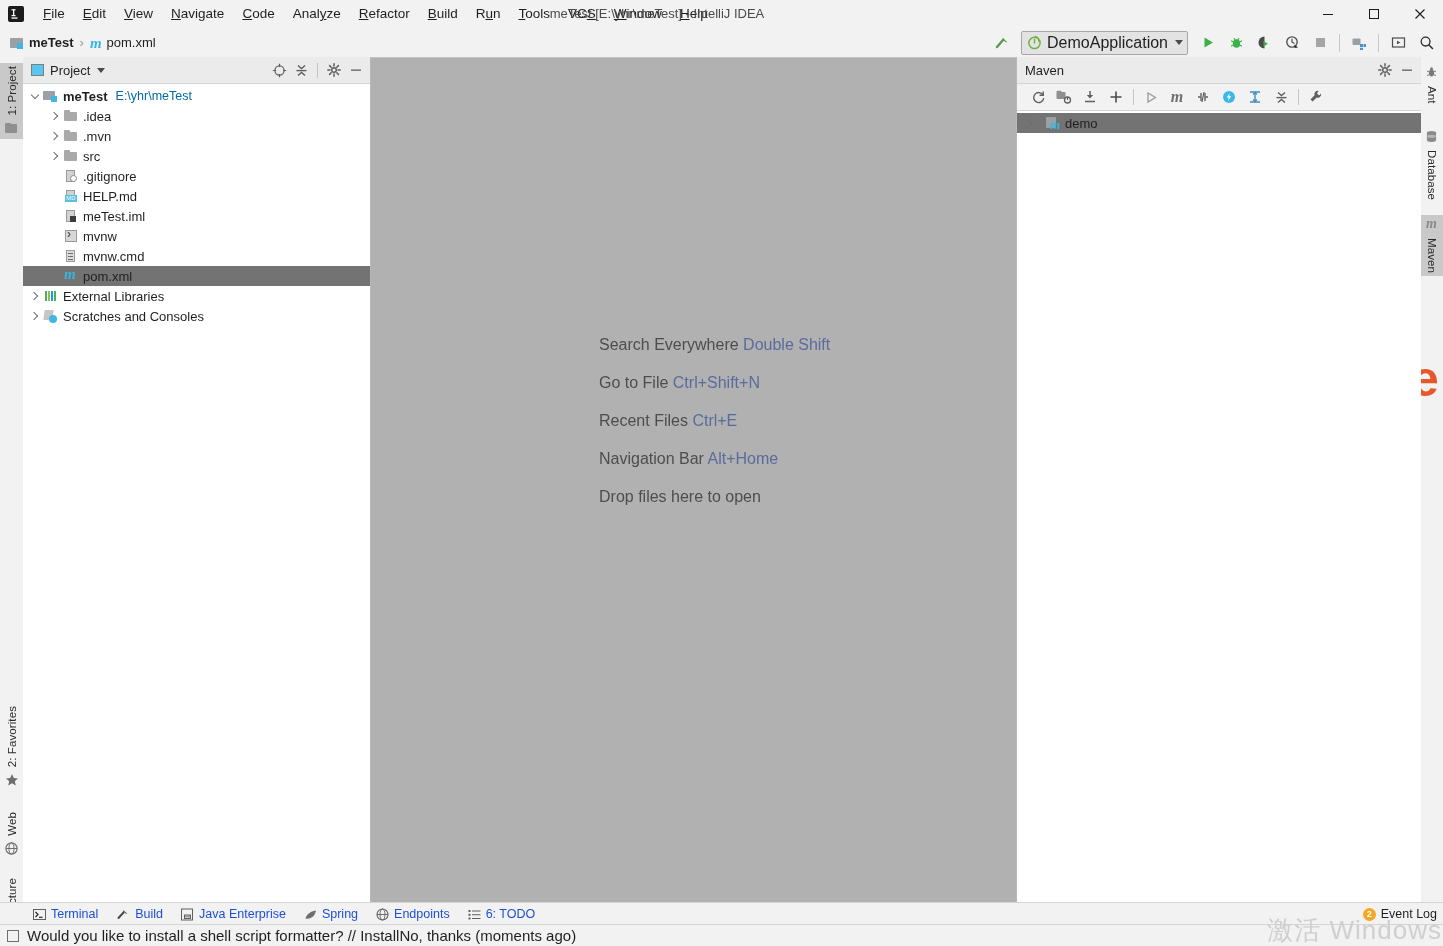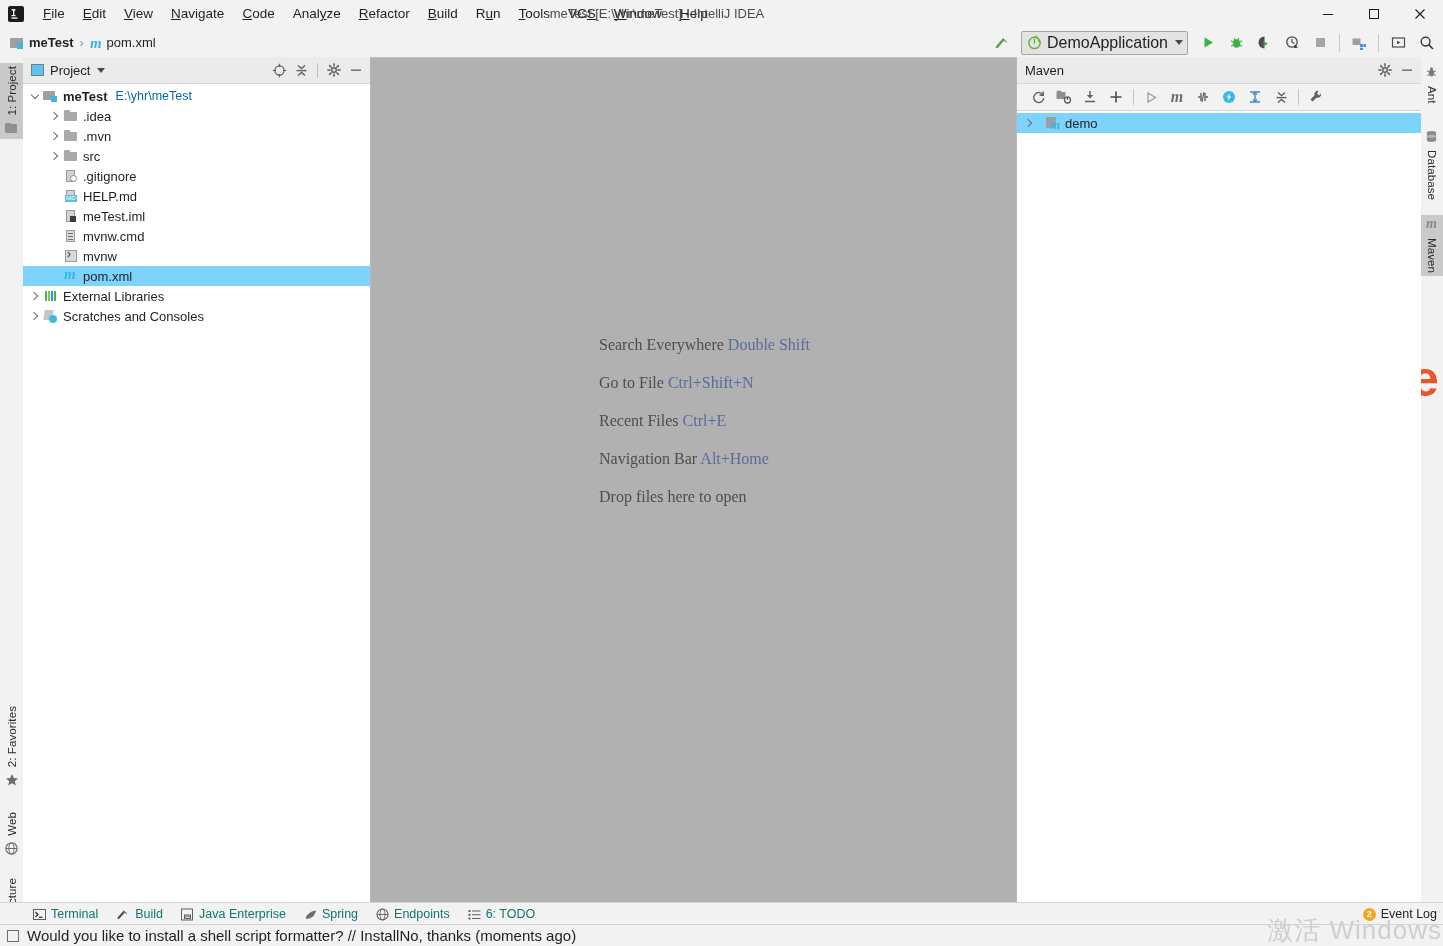--- a/index.html
+++ b/index.html
@@ -140,21 +140,21 @@
     width: 20px; height: 20px; display: flex; align-items: center; justify-content: center;
     border-radius: 2px;
   }
   .hdr-sep { width:1px; height:15px; background:#c4c4c4; margin: 0 4px; }
 
   .tree { padding-top: 2px; font-size: 13px; color: #1f1f1f; }
   .tree-row {
     height: 20px; display: flex; align-items: center; white-space: nowrap;
     padding-left: 4px;
   }
-  .tree-row.selected { background: #7dd3fc; }
+  .tree-row.selected { background: #737373; }
   .arrow {
     width: 16px; height: 16px; display: flex; align-items: center; justify-content: center;
     flex: 0 0 16px;
   }
   .arrow i {
     display: block; width: 5px; height: 5px;
     border-right: 1.4px solid #6e6e6e; border-bottom: 1.4px solid #6e6e6e;
     transform: rotate(-45deg); margin-left: -2px;
   }
   .arrow.open i { transform: rotate(45deg); margin-top: -2px; margin-left: 0; }
@@ -245,21 +245,21 @@
   }
 
   
   .editor {
     position: absolute; left: 371px; top: 57px; width: 645px; height: 850px;
     background: #b1b1b1;
     border-top: 1px solid #c3c3c3;
   }
   .hints {
     position: absolute; left: 228px; top: 278px;
-    display: flex; flex-direction: column; gap: 20px; font-family: Liberation Serif, serif;
+    display: flex; flex-direction: column; gap: 20px;
   }
   .hint { font-size: 16px; color: #4d4d4d; white-space: nowrap; }
   .hint .key { color: #5a6b9e; }
 
   
   .maven-panel {
     position: absolute; left: 1016px; top: 57px; width: 404px; height: 850px;
     background: #ffffff; border-left: 1px solid #b8b8b8;
   }
   .mv-toolbar {
@@ -273,21 +273,21 @@
   .mv-sep { width:1px; height:16px; background:#c4c4c4; margin: 0 4px; }
 
   
   .bottom-tabs {
     position: absolute; left: 0; bottom: 21px; width: 1443px; height: 22px;
     background: #f2f2f2; border-top: 1px solid #d4d4d4;
     display: flex; align-items: center;
   }
   .btab {
     display: flex; align-items: center; gap: 5px; padding: 0 9px;
-    height: 22px; font-size: 12.5px; color: #0f766e; white-space: nowrap;
+    height: 22px; font-size: 12.5px; color: #1d4ed8; white-space: nowrap;
   }
   .btab-right { margin-left: auto; display: flex; align-items: center; padding-right: 6px; }
   .badge {
     width: 13px; height: 13px; border-radius: 50%; background: #f5a623;
     color: #fff; font-size: 9px; display: flex; align-items: center; justify-content: center;
     font-weight: bold; margin-right: 5px;
   }
   .statusbar {
     position: absolute; left: 0; bottom: 0; width: 1443px; height: 21px;
     background: #f2f2f2; border-top: 1px solid #d4d4d4;
@@ -592,26 +592,26 @@
       </div>
       <div class="tree-row" style="padding-left:40px;">
         <span class="t-icon ic-file ic-md"></span>
         <span class="t-label">HELP.md</span>
       </div>
       <div class="tree-row" style="padding-left:40px;">
         <span class="t-icon ic-file ic-iml"></span>
         <span class="t-label">meTest.iml</span>
       </div>
       <div class="tree-row" style="padding-left:40px;">
+        <span class="t-icon ic-sh"></span>
+        <span class="t-label">mvnw</span>
+      </div>
+      <div class="tree-row" style="padding-left:40px;">
         <span class="t-icon ic-cmd"></span>
         <span class="t-label">mvnw.cmd</span>
-      </div>
-      <div class="tree-row" style="padding-left:40px;">
-        <span class="t-icon ic-sh"></span>
-        <span class="t-label">mvnw</span>
       </div>
       <div class="tree-row selected" style="padding-left:40px;">
         <span class="t-icon ic-maven"></span>
         <span class="t-label">pom.xml</span>
       </div>
       <div class="tree-row" style="padding-left:4px;">
         <span class="arrow">
             <i></i>
           </span>
         <span class="t-icon ic-libs"></span>

